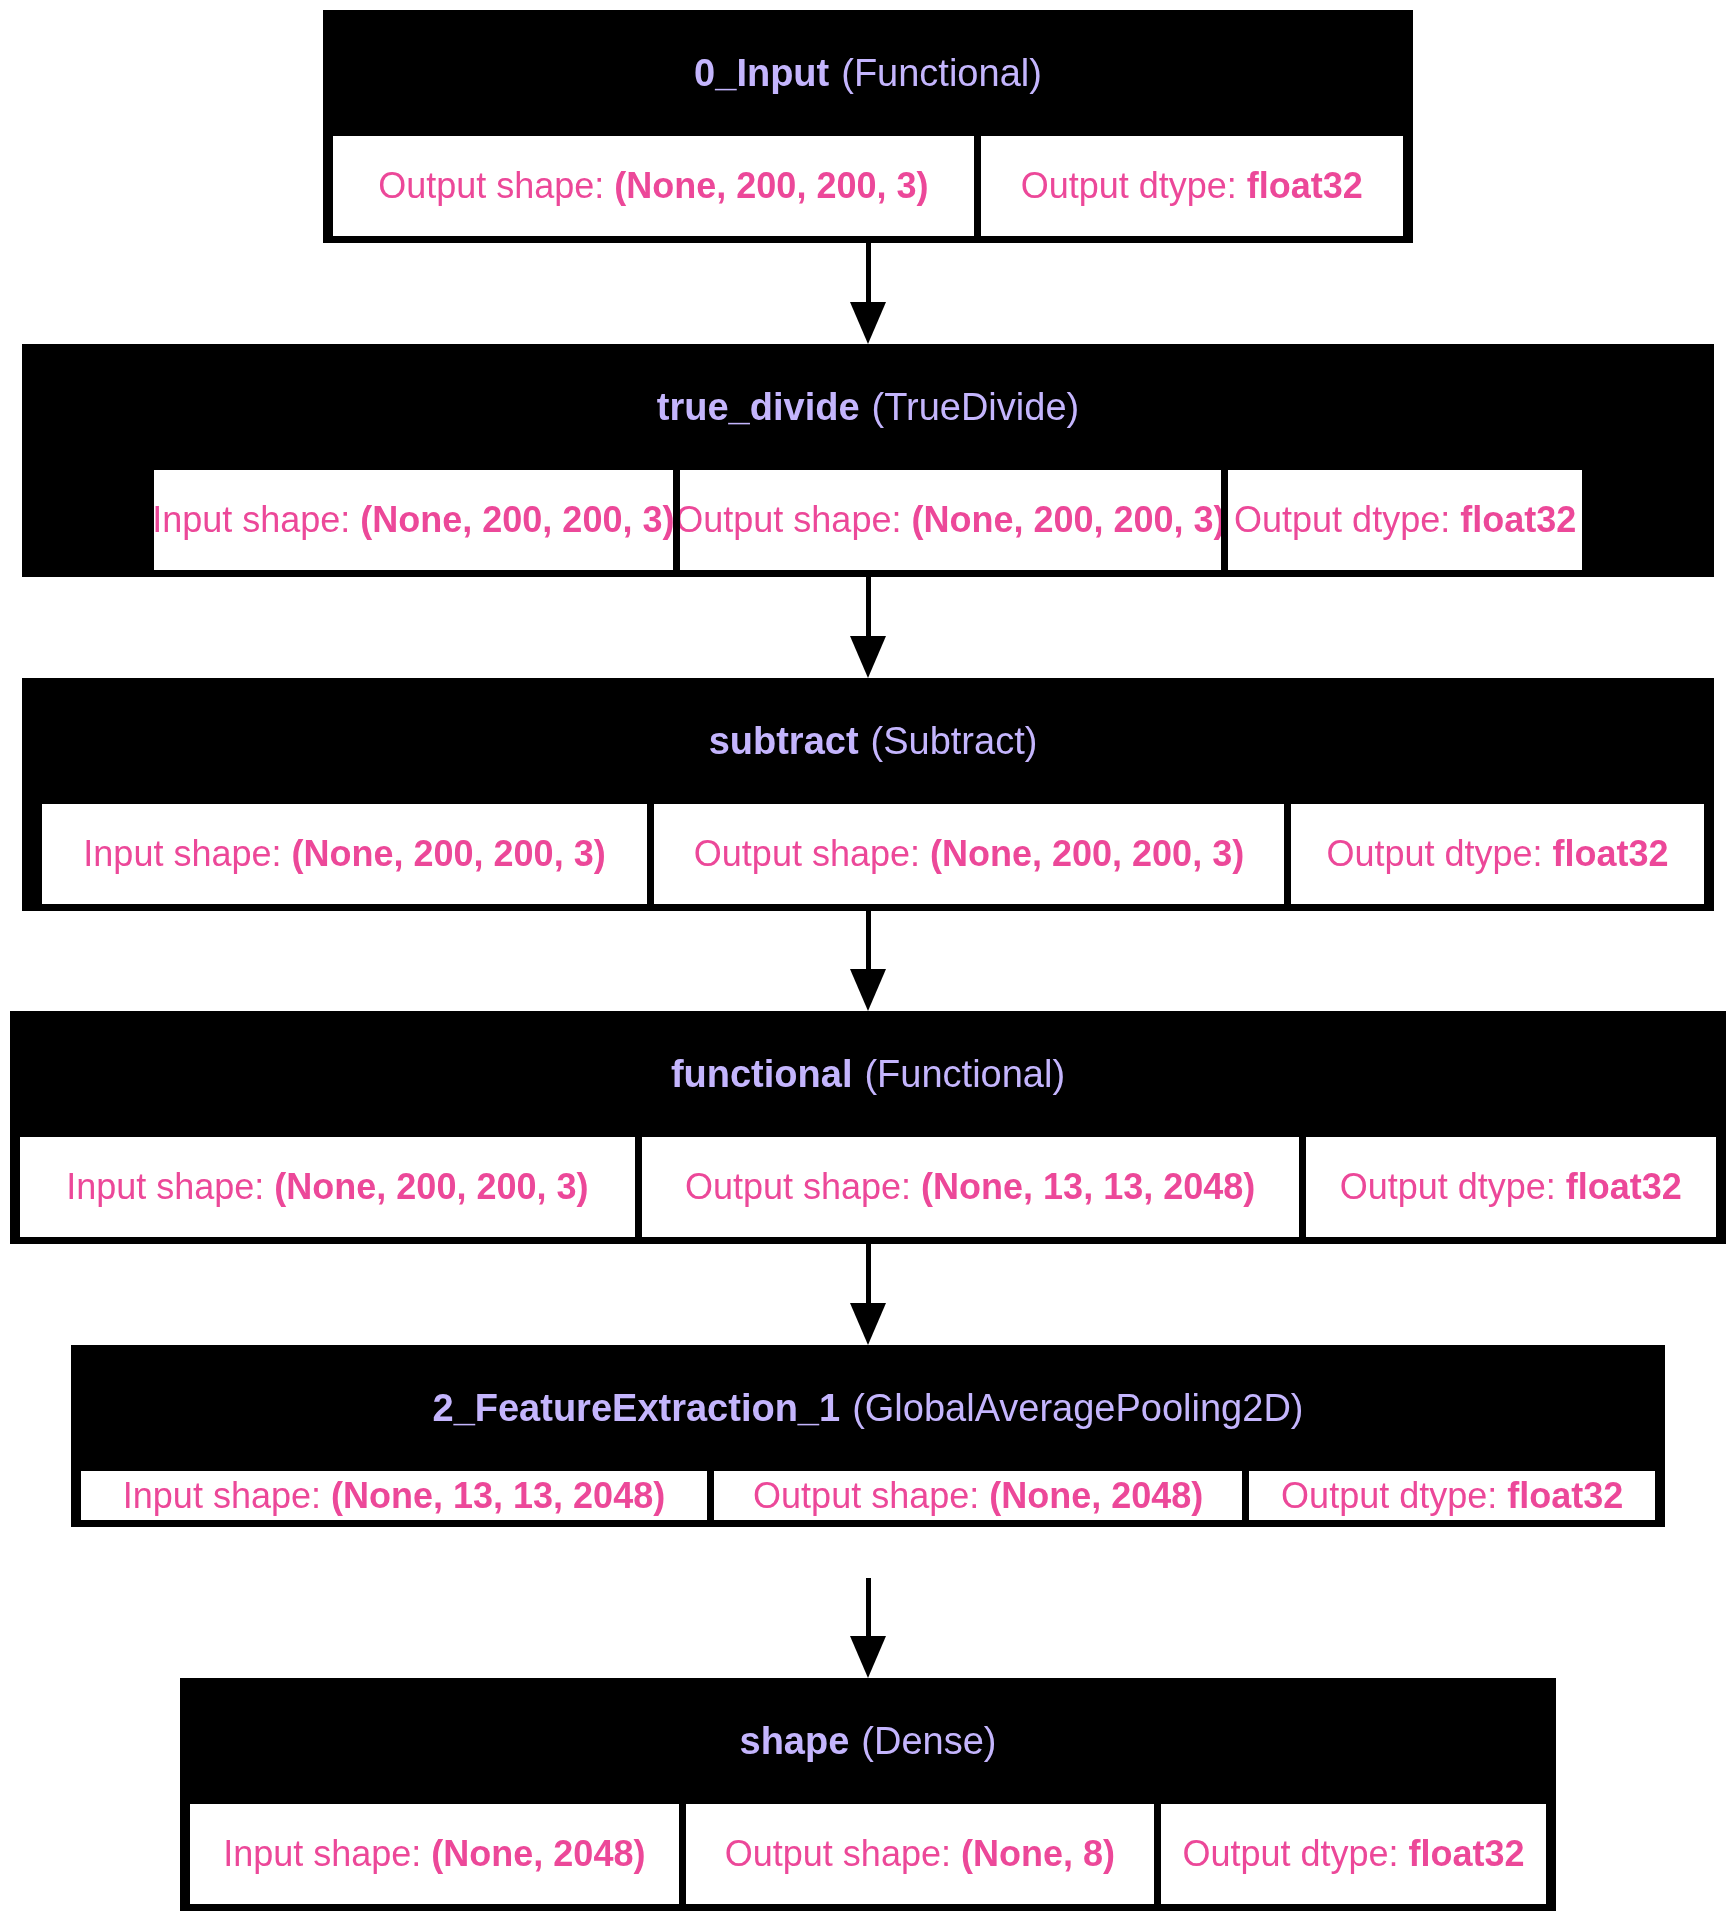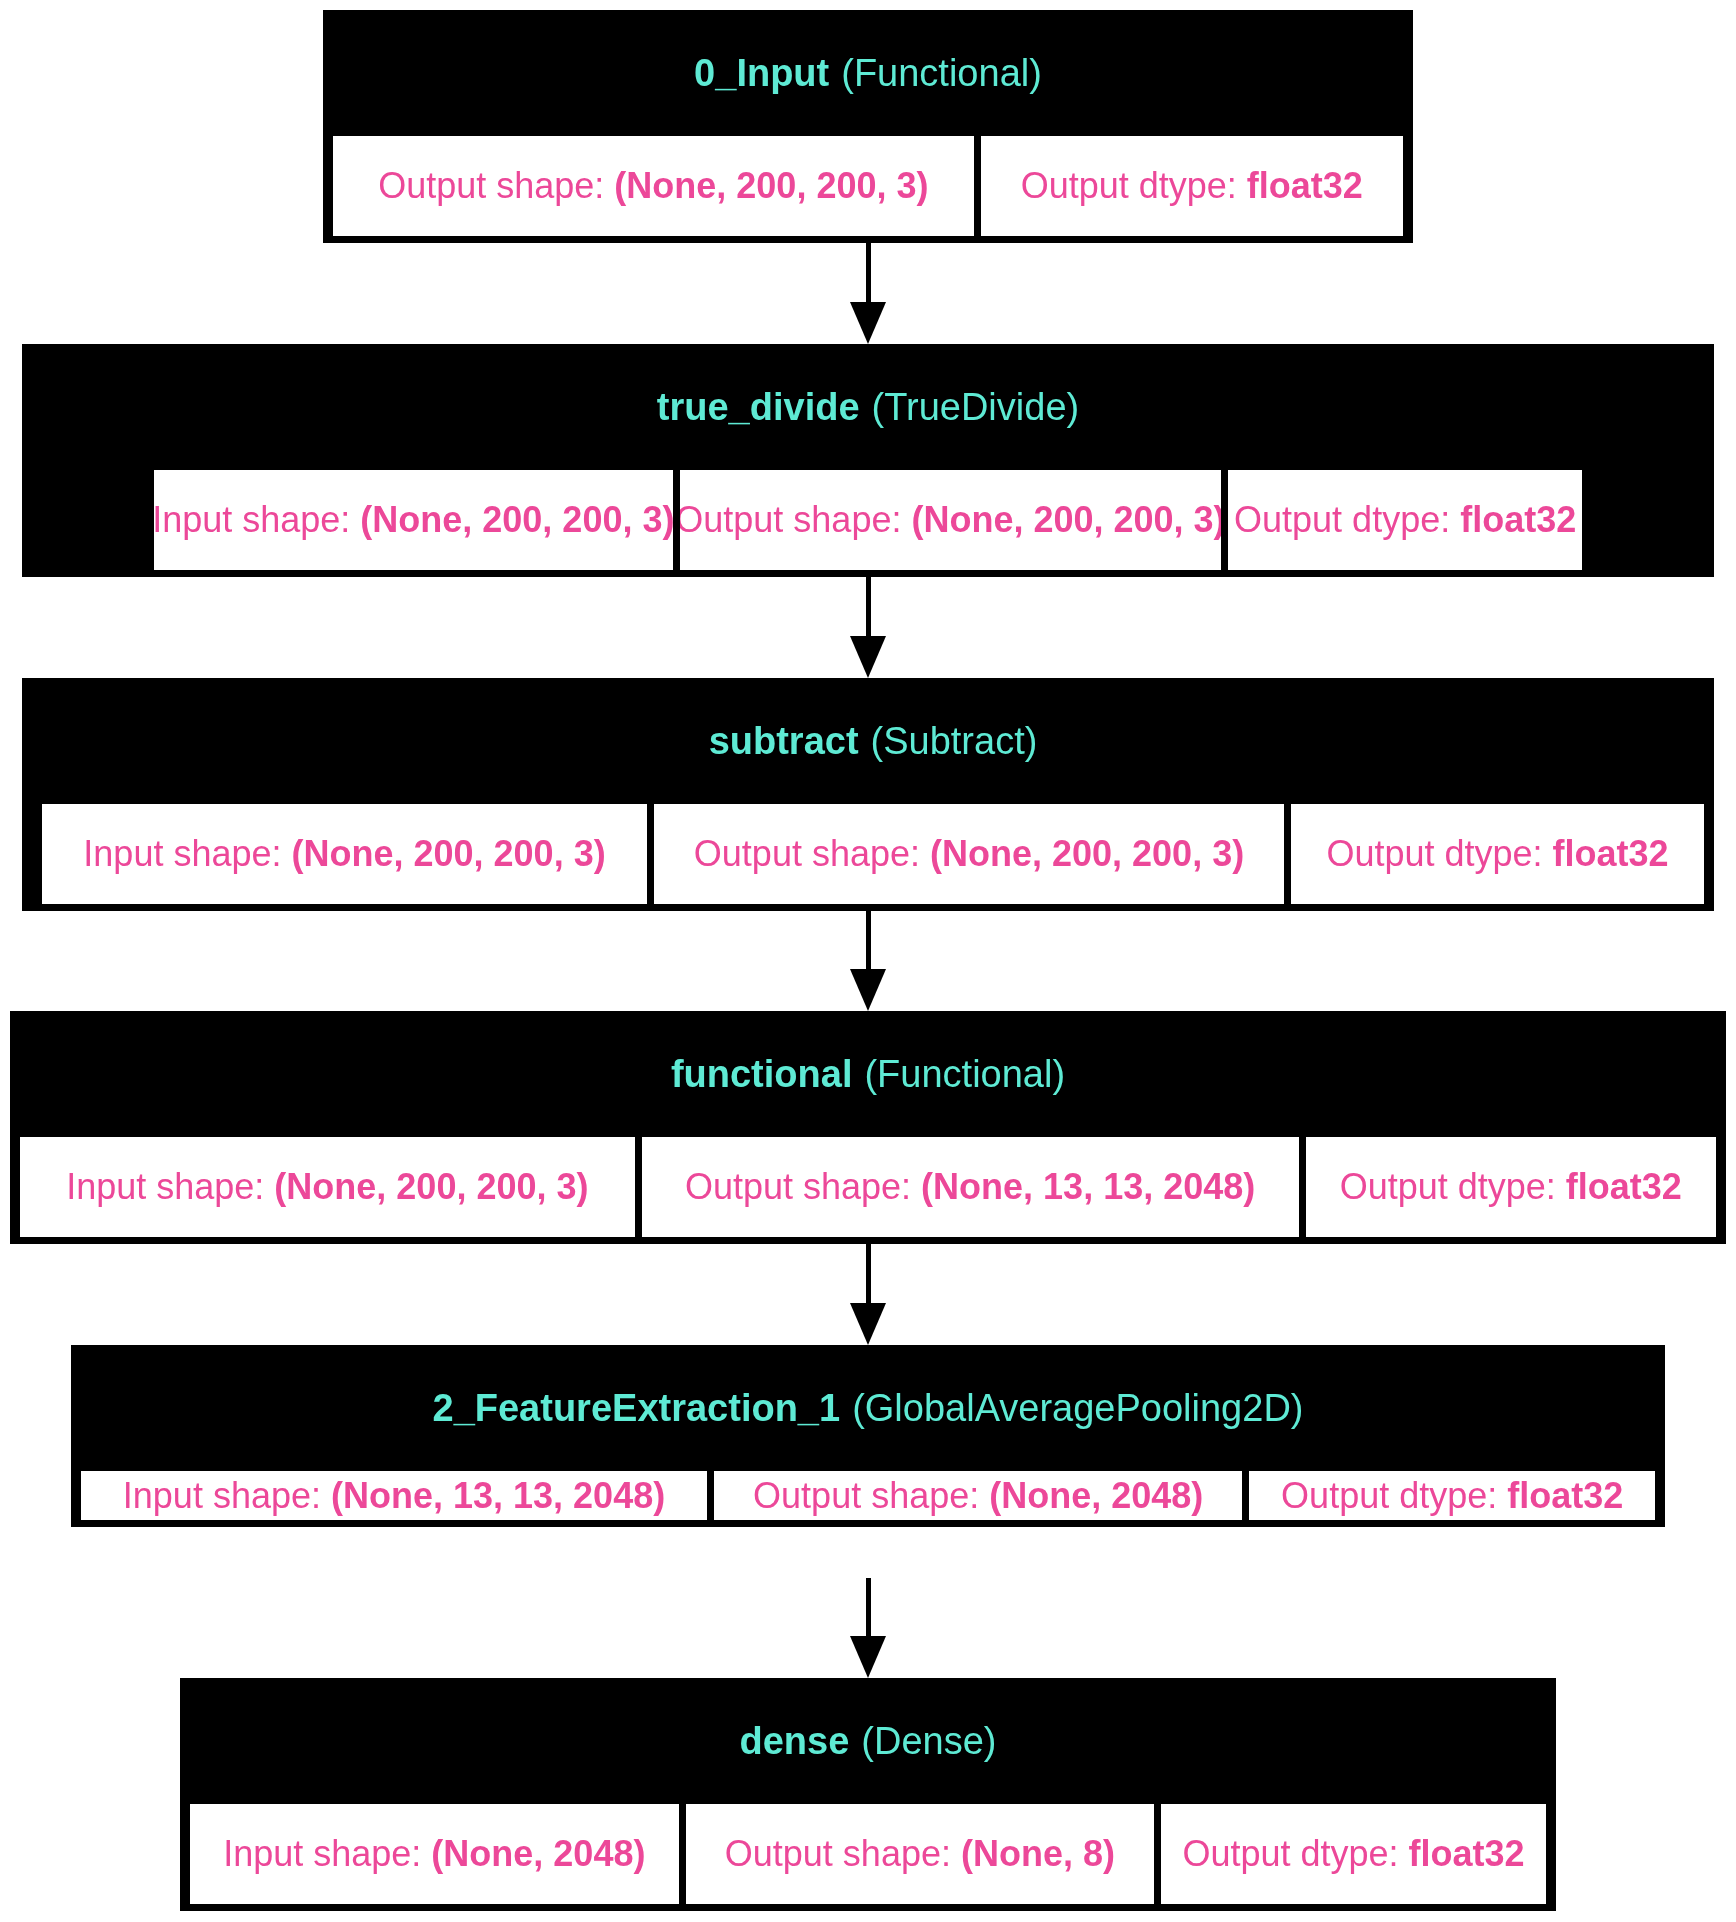--- a/index.html
+++ b/index.html
@@ -16,21 +16,21 @@
     box-sizing: border-box;
     padding: 0 10px 7px 10px;
     display: flex;
     flex-direction: column;
   }
   .node-header {
     flex: 0 0 126px;
     display: flex;
     align-items: center;
     justify-content: center;
-    color: #5eead4;
+    color: #c4b5fd;
     font-size: 38px;
     white-space: nowrap;
   }
   .layer-name { font-weight: bold; }
   .layer-class { margin-left: 12px; font-weight: normal; }
   .node-cells {
     flex: 1 1 auto;
     display: flex;
     gap: 7px;
     min-height: 0;
@@ -187,21 +187,21 @@
     </div>
   </div>
 
   <div class="arrow" style="left:848px; top:1578px; height:100px;">
     <div class="arrow-stem"></div>
     <div class="arrow-head"></div>
   </div>
 
   <div class="node" style="left:180px; top:1678px; width:1376px; height:233px;">
     <div class="node-header">
-      <span class="layer-name">dense</span>
+      <span class="layer-name">shape</span>
       <span class="layer-class">(Dense)</span>
     </div>
     <div class="node-cells">
       <div class="cell" style="flex:485 1 0;">
         <span>Input shape:</span>
         <span class="cell-value">(None, 2048)</span>
       </div>
       <div class="cell" style="flex:465 1 0;">
         <span>Output shape:</span>
         <span class="cell-value">(None, 8)</span>

